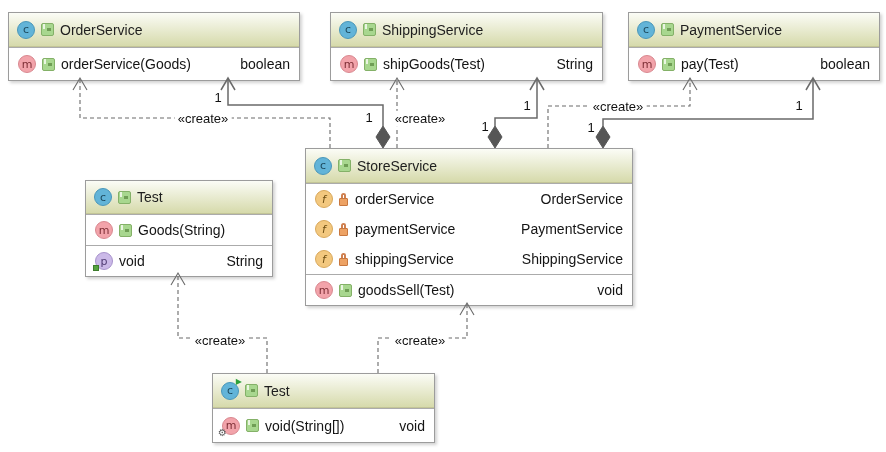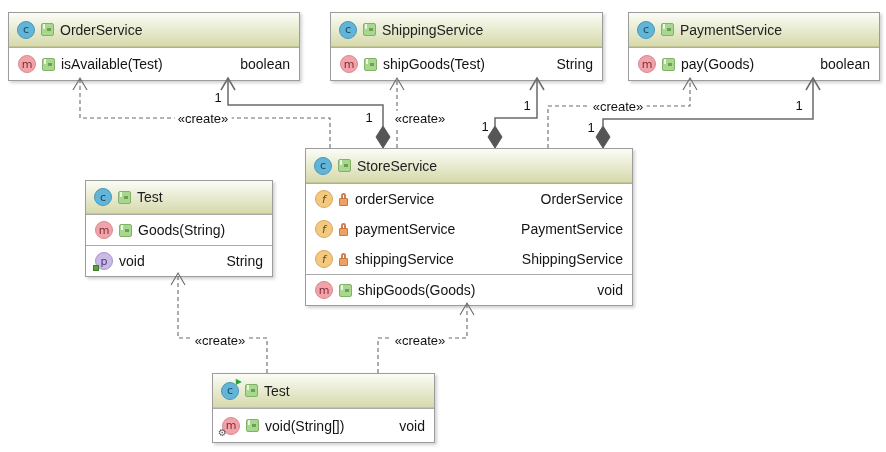--- a/index.html
+++ b/index.html
@@ -54,21 +54,21 @@
     <div class="class-box" style="left: 8px; top: 12px; width: 292px;">
       <div class="box-header" style="height: 34px;">
         <span class="mi mi-class">c</span>
         <span class="ic-public"></span>
         <span class="box-title">OrderService</span>
       </div>
       <div class="section">
         <div class="member-row" style="height: 32px;">
           <span class="mi mi-method">m</span>
           <span class="ic-public"></span>
-          <span class="member-name">isAvailable(Test)</span>
+          <span class="member-name">orderService(Goods)</span>
           <span class="member-type">boolean</span>
         </div>
       </div>
     </div>
     <div class="class-box" style="left: 330px; top: 12px; width: 273px;">
       <div class="box-header" style="height: 34px;">
         <span class="mi mi-class">c</span>
         <span class="ic-public"></span>
         <span class="box-title">ShippingService</span>
       </div>
@@ -84,21 +84,21 @@
     <div class="class-box" style="left: 628px; top: 12px; width: 252px;">
       <div class="box-header" style="height: 34px;">
         <span class="mi mi-class">c</span>
         <span class="ic-public"></span>
         <span class="box-title">PaymentService</span>
       </div>
       <div class="section">
         <div class="member-row" style="height: 32px;">
           <span class="mi mi-method">m</span>
           <span class="ic-public"></span>
-          <span class="member-name">pay(Goods)</span>
+          <span class="member-name">pay(Test)</span>
           <span class="member-type">boolean</span>
         </div>
       </div>
     </div>
     <div class="class-box" style="left: 305px; top: 148px; width: 328px;">
       <div class="box-header" style="height: 34px;">
         <span class="mi mi-class">c</span>
         <span class="ic-public"></span>
         <span class="box-title">StoreService</span>
       </div>
@@ -119,21 +119,21 @@
           <span class="mi mi-field">f</span>
           <span class="ic-lock"></span>
           <span class="member-name">shippingService</span>
           <span class="member-type">ShippingService</span>
         </div>
       </div>
       <div class="section">
         <div class="member-row" style="height: 30px;">
           <span class="mi mi-method">m</span>
           <span class="ic-public"></span>
-          <span class="member-name">shipGoods(Goods)</span>
+          <span class="member-name">goodsSell(Test)</span>
           <span class="member-type">void</span>
         </div>
       </div>
     </div>
     <div class="class-box" style="left: 85px; top: 180px; width: 188px;">
       <div class="box-header" style="height: 33px;">
         <span class="mi mi-class">c</span>
         <span class="ic-public"></span>
         <span class="box-title">Test</span>
       </div>

